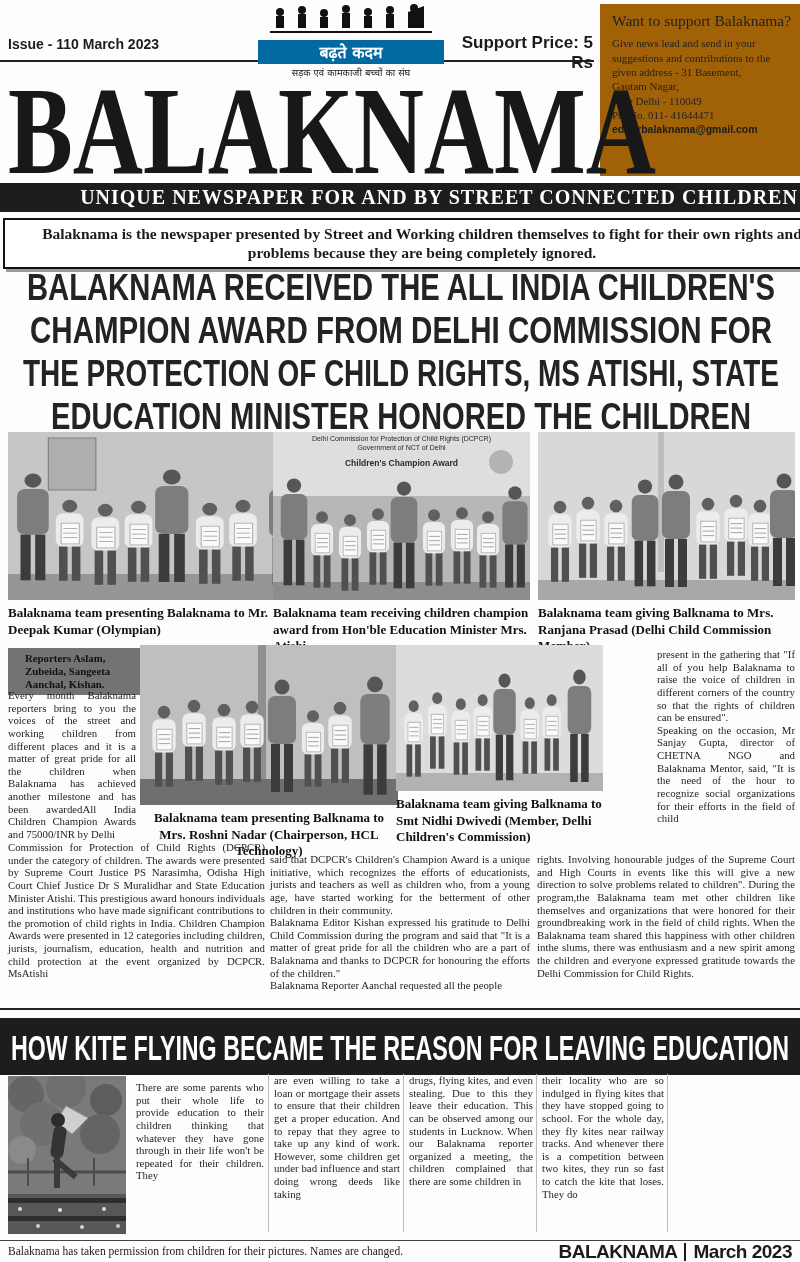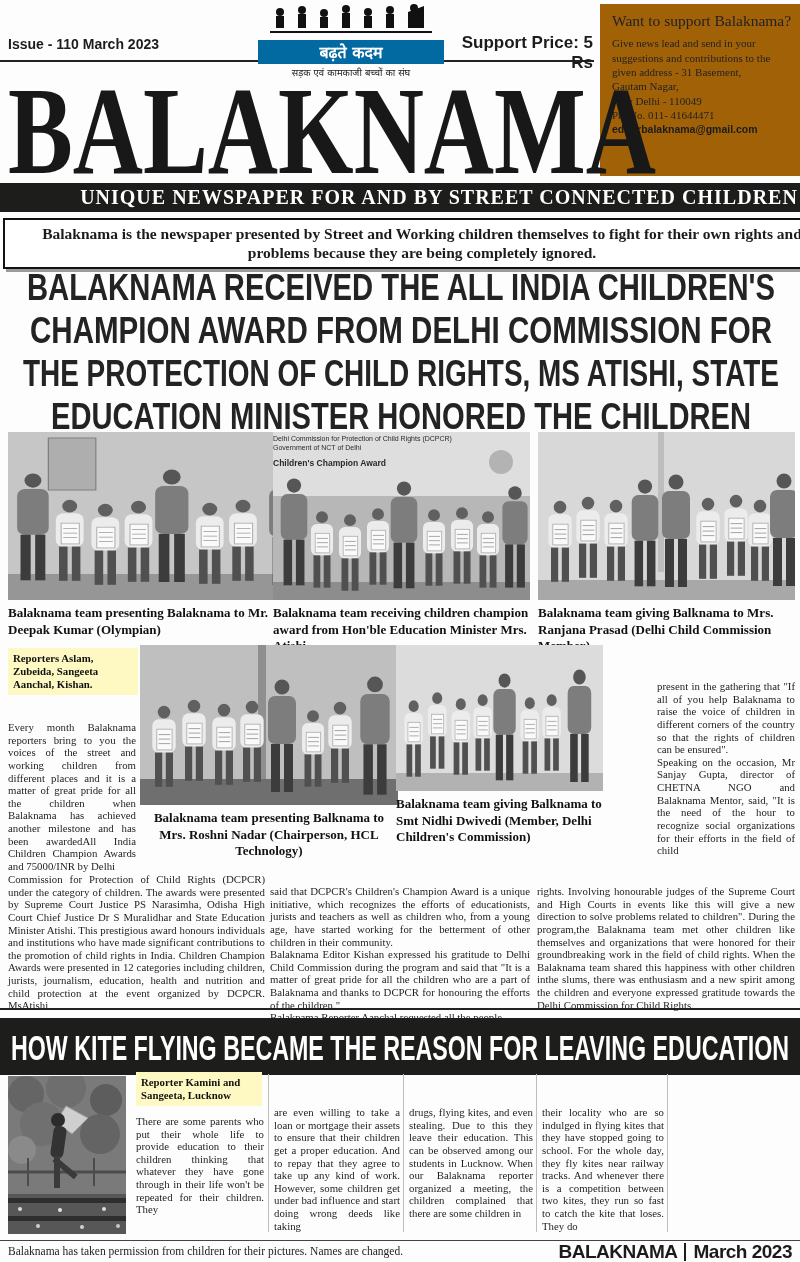--- a/index.html
+++ b/index.html
@@ -1,29 +1,29 @@
 <!DOCTYPE html>
 <html><head>
 <meta charset="utf-8">
 <style>
   html,body{margin:0;padding:0;background:#888;}
   .page{position:relative;width:800px;height:1262px;background:#fdfdfd;margin:0 auto;
         font-family:"Liberation Serif",serif;color:#1c1c1c;overflow:hidden;}
   .abs{position:absolute;}
   .sans{font-family:"Liberation Sans",sans-serif;}
   .flow{white-space:pre-line;}
-  .body-col{font-size:10.8px;line-height:1.17;text-align:justify;color:#1e1e1e;margin-top:32px;}
+  .body-col{font-size:10.8px;line-height:1.17;text-align:justify;color:#1e1e1e;}
   .caption{font-size:13px;line-height:1.28;font-weight:bold;color:#111;}
-  .byline-box{background:#fef9c3;font-weight:bold;font-size:10.8px;line-height:1.2;padding:4px 5px;color:#111;}
+  .byline-box{background:#737373;font-weight:bold;font-size:10.8px;line-height:1.2;padding:4px 17px;color:#111;}
   .photo{position:relative;overflow:hidden;background:#c9c9c9;}
   .photo svg{position:absolute;left:0;top:0;width:100%;height:100%;}
   .banner-bar{background:#1d1d1b;color:#fff;display:flex;align-items:center;justify-content:center;}
   .vrule{width:1px;background:#bdbdbd;}
   .hline{background:#222;}
-  .photo-overlay{position:absolute;left:0;right:0;color:#2a2a2a;
+  .photo-overlay{position:absolute;left:0;right:0;text-align:center;color:#2a2a2a;
                  font-family:"Liberation Sans",sans-serif;}
 </style>
 </head>
 <body>
 
 <svg width="0" height="0" style="position:absolute" aria-hidden="true">
   <defs>
     <symbol id="kid" viewBox="0 0 40 100">
       <circle cx="20" cy="9" r="7" fill="#606060"></circle>
       <rect x="7" y="17" width="26" height="37" rx="7" fill="#ececec"></rect>
@@ -264,21 +264,20 @@
           <circle cx="110" cy="150" r="2" fill="#c8c8c8"></circle>
         <polygon points="58,30 80,42 64,58 48,46" fill="#cfcfcf" stroke="#9c9c9c"></polygon>
         <circle cx="50" cy="44" r="7" fill="#2b2b2b"></circle>
         <rect x="44" y="50" width="13" height="32" rx="5" fill="#333333" transform="rotate(8 50 66)"></rect>
         <rect x="46" y="80" width="6" height="32" fill="#3a3a3a"></rect>
         <rect x="54" y="78" width="6" height="28" fill="#3a3a3a" transform="rotate(-50 57 92)"></rect>
       </svg>
     </div>
 
     <div class="abs" style="left:136px;top:0;width:128px;">
-      <div class="byline-box" style="width:116px;">Reporter Kamini and Sangeeta, Lucknow</div>
       <div class="body-col" style="margin-top:9px;">There are some parents who put their whole life to provide education to their children thinking that whatever they have gone through in their life won't be repeated for their children. They</div>
     </div>
 
     <div class="abs vrule" style="left:268px;top:2px;height:158px;"></div>
     <div class="abs body-col" style="left:274px;top:2px;width:126px;">are even willing to take a loan or mortgage their assets to ensure that their children get a proper education. And to repay that they agree to take up any kind of work. However, some children get under bad influence and start doing wrong deeds like taking</div>
 
     <div class="abs vrule" style="left:403px;top:2px;height:158px;"></div>
     <div class="abs body-col" style="left:409px;top:2px;width:124px;">drugs, flying kites, and even stealing. Due to this they leave their education. This can be observed among our students in Lucknow. When our Balaknama reporter organized a meeting, the children complained that there are some children in</div>
 
     <div class="abs vrule" style="left:536px;top:2px;height:158px;"></div>

